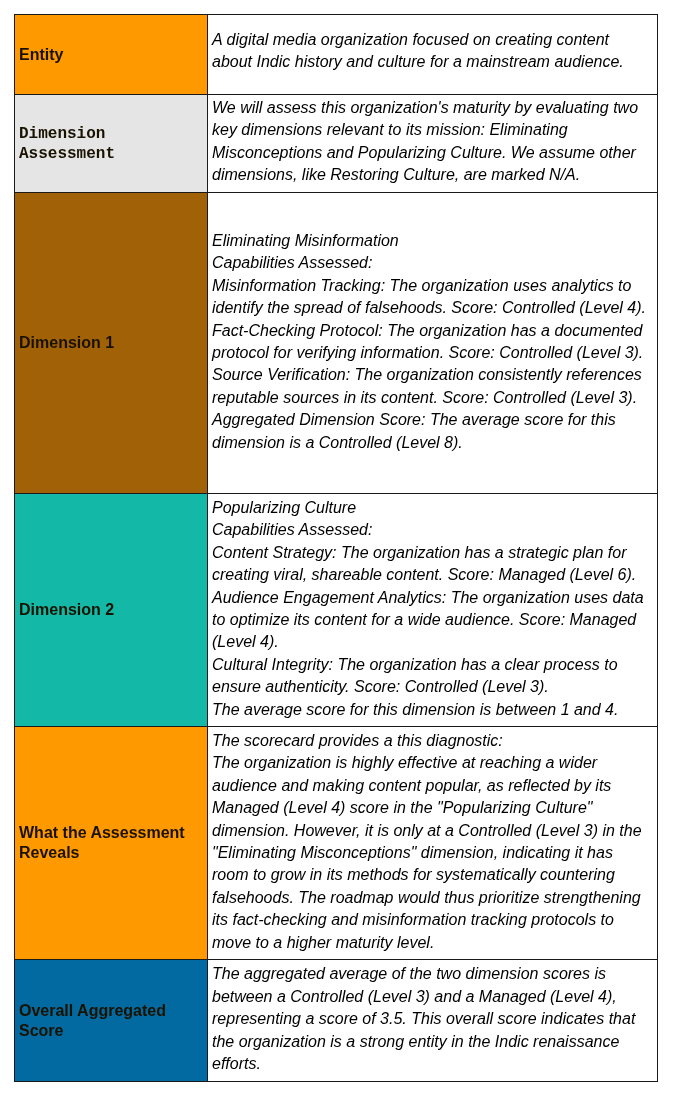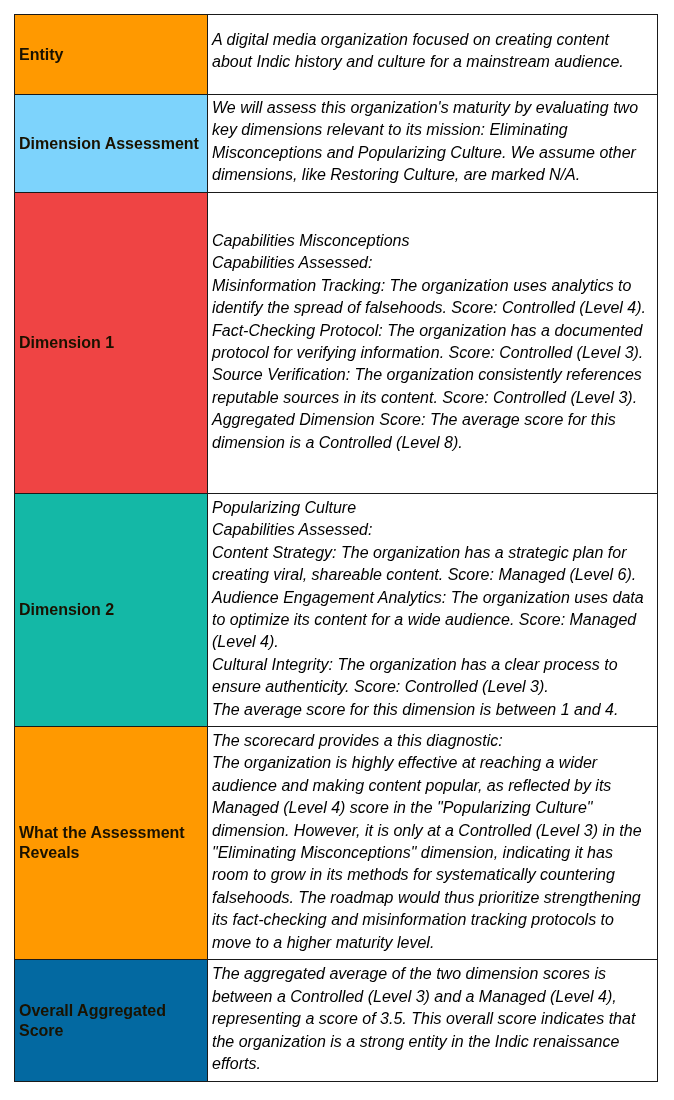--- a/index.html
+++ b/index.html
@@ -47,29 +47,29 @@
 
 <table class="grid">
   <tbody>
     <tr class="r0">
       <td class="label" style="background: rgb(255, 153, 0);">Entity</td>
       <td class="value">
         <span class="line">A digital media organization focused on creating content about Indic history and culture for a mainstream audience.</span>
       </td>
     </tr>
     <tr class="r1">
-      <td class="label" style="background: #7dd3fc;">Dimension Assessment</td>
+      <td class="label" style="background: #e5e5e5; font-family: Liberation Mono, monospace;">Dimension Assessment</td>
       <td class="value">
         <span class="line">We will assess this organization's maturity by evaluating two key dimensions relevant to its mission: Eliminating Misconceptions and Popularizing Culture. We assume other dimensions, like Restoring Culture, are marked N/A.</span>
       </td>
     </tr>
     <tr class="r2">
-      <td class="label" style="background: #ef4444;">Dimension 1</td>
+      <td class="label" style="background: #a16207;">Dimension 1</td>
       <td class="value">
-        <span class="line">Capabilities Misconceptions</span>
+        <span class="line">Eliminating Misinformation</span>
         <span class="line">Capabilities Assessed:</span>
         <span class="line">Misinformation Tracking: The organization uses analytics to identify the spread of falsehoods. Score: Controlled (Level 4).</span>
         <span class="line">Fact-Checking Protocol: The organization has a documented protocol for verifying information. Score: Controlled (Level 3).</span>
         <span class="line">Source Verification: The organization consistently references reputable sources in its content. Score: Controlled (Level 3).</span>
         <span class="line">Aggregated Dimension Score: The average score for this dimension is a Controlled (Level 8).</span>
       </td>
     </tr>
     <tr class="r3">
       <td class="label" style="background: #14b8a6;">Dimension 2</td>
       <td class="value">

